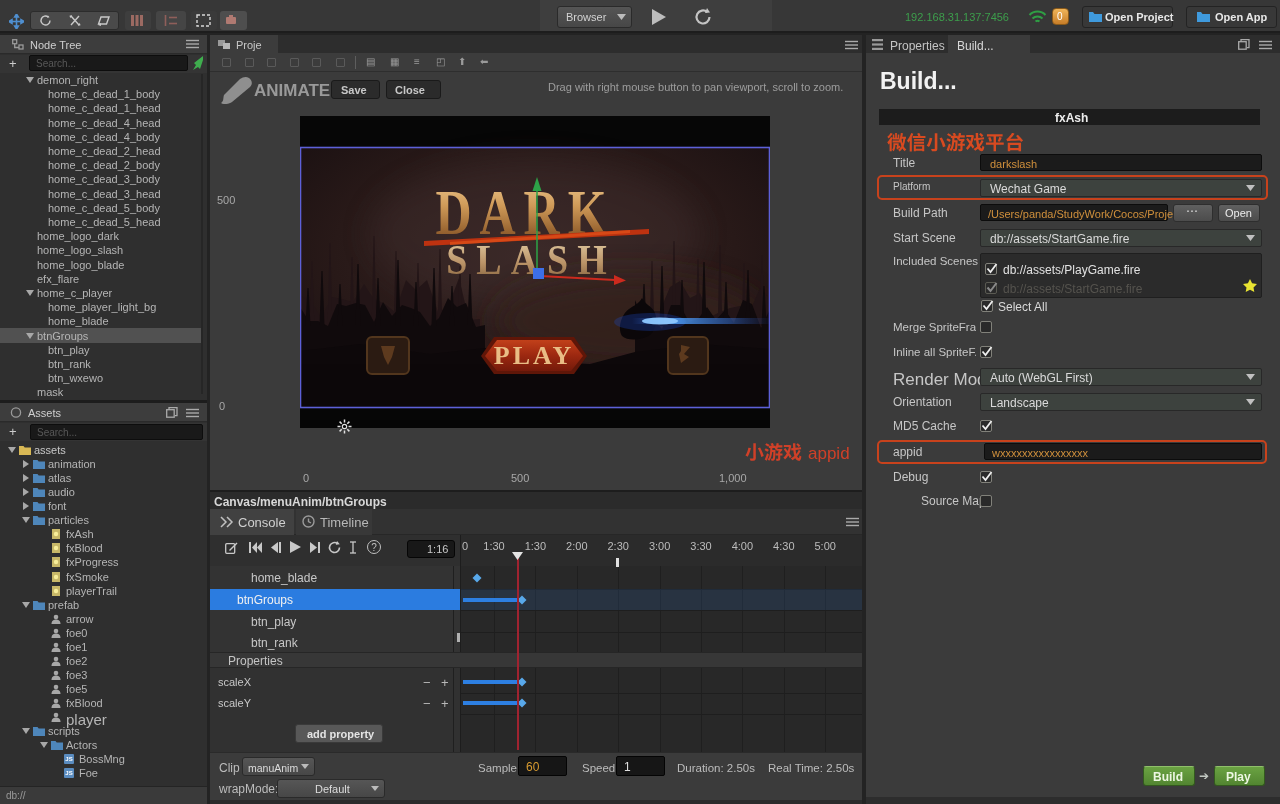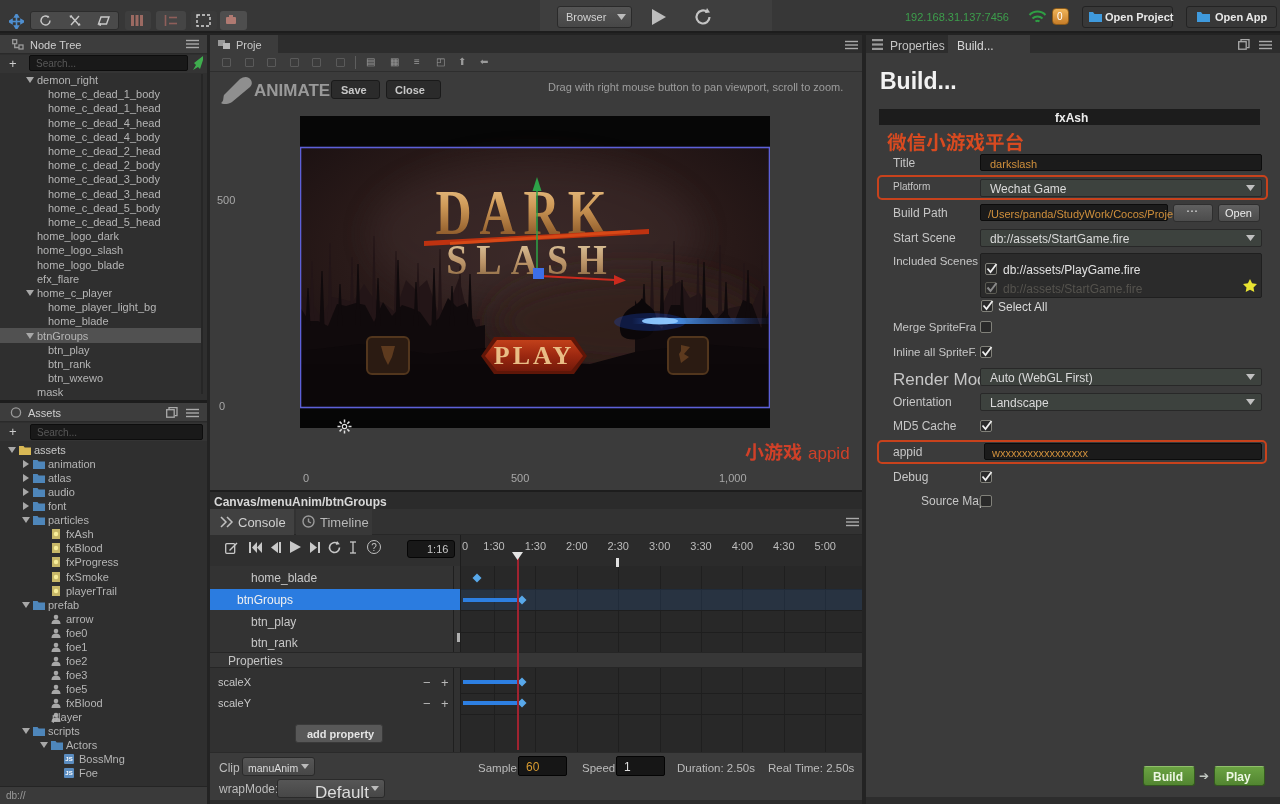--- a/index.html
+++ b/index.html
@@ -292,21 +292,21 @@
 <div class="txt" style="left:66px;top:682.9px;font-size:11px;color:#b5b5b5;">foe5</div>
 <svg class="abs" style="left:51px;top:697.9px;" width="10" height="10" viewBox="0 0 10 10">
       <circle cx="5" cy="3" r="2.3" fill="#a8a8a8"></circle>
       <path d="M0.5 10C0.5 6.5 3 5.5 5 5.5S9.5 6.5 9.5 10Z" fill="#a8a8a8"></path>
     </svg>
 <div class="txt" style="left:66px;top:696.9px;font-size:11px;color:#b5b5b5;">fxBlood</div>
 <svg class="abs" style="left:51px;top:712.0px;" width="10" height="10" viewBox="0 0 10 10">
       <circle cx="5" cy="3" r="2.3" fill="#a8a8a8"></circle>
       <path d="M0.5 10C0.5 6.5 3 5.5 5 5.5S9.5 6.5 9.5 10Z" fill="#a8a8a8"></path>
     </svg>
-<div class="txt" style="left:52px;top:711.0px;font-size:11px;color:#b5b5b5;">player</div>
+<div class="txt" style="left:66px;top:711.0px;font-size:15px;color:#b5b5b5;">player</div>
 <svg class="abs" style="left:22px;top:728.0px;" width="8" height="6" viewBox="0 0 8 6">
       <path d="M0 0h8L4 6Z" fill="#a8a8a8"></path>
     </svg>
 <svg class="abs" style="left:33px;top:726.0px;" width="12" height="10" viewBox="0 0 12 10">
       <path d="M0 1h4.5l1.2 1.5H12V10H0Z" fill="#4e86ba"></path>
     </svg>
 <div class="txt" style="left:48px;top:725.0px;font-size:11px;color:#b5b5b5;">scripts</div>
 <svg class="abs" style="left:40px;top:742.0px;" width="8" height="6" viewBox="0 0 8 6">
       <path d="M0 0h8L4 6Z" fill="#a8a8a8"></path>
     </svg>
@@ -657,21 +657,21 @@
 <div class="txt" style="left:478px;top:762px;font-size:11.5px;color:#bcbcbc;">Sample</div>
 <div class="abs" style="left:518px;top:756px;width:49px;height:20px;background:#161616;border:1px solid #040404;border-radius:2px;"></div>
 <div class="txt" style="left:526px;top:760px;font-size:12px;color:#d89b30;">60</div>
 <div class="txt" style="left:582px;top:762px;font-size:11.5px;color:#bcbcbc;">Speed</div>
 <div class="abs" style="left:616px;top:756px;width:49px;height:20px;background:#161616;border:1px solid #040404;border-radius:2px;"></div>
 <div class="txt" style="left:624px;top:760px;font-size:12px;color:#e0e0e0;">1</div>
 <div class="txt" style="left:677px;top:762px;font-size:11.5px;color:#bcbcbc;">Duration: 2.50s</div>
 <div class="txt" style="left:768px;top:762px;font-size:11.5px;color:#bcbcbc;">Real Time: 2.50s</div>
 <div class="txt" style="left:219px;top:782px;font-size:12px;color:#bcbcbc;">wrapMode:</div>
 <div class="abs" style="left:277px;top:779px;width:108px;height:19px;background:linear-gradient(#565656,#474747);border:1px solid #2a2a2a;border-radius:3px;"></div>
-<div class="txt" style="left:287px;top:783px;font-size:17px;color:#dcdcdc;padding-left:28px;">Default</div>
+<div class="txt" style="left:287px;top:783px;font-size:11px;color:#dcdcdc;padding-left:28px;">Default</div>
 <svg class="abs" style="left:371px;top:786px;" width="8" height="5" viewBox="0 0 8 5">
       <path d="M0 0h8L4 5Z" fill="#bbb"></path>
     </svg>
 
 <div id="rightpanel" class="abs" style="left:866px;top:35px;width:414px;height:769px;background:#3b3b3b;"></div>
 
 <div class="abs" style="left:866px;top:35px;width:414px;height:18px;background:#2d2d2d;"></div>
 <svg class="abs" style="left:872px;top:39px;" width="11" height="11" viewBox="0 0 11 11">
       <g fill="#9a9a9a">
         <rect x="0" y="0" width="11" height="2.2"></rect>

